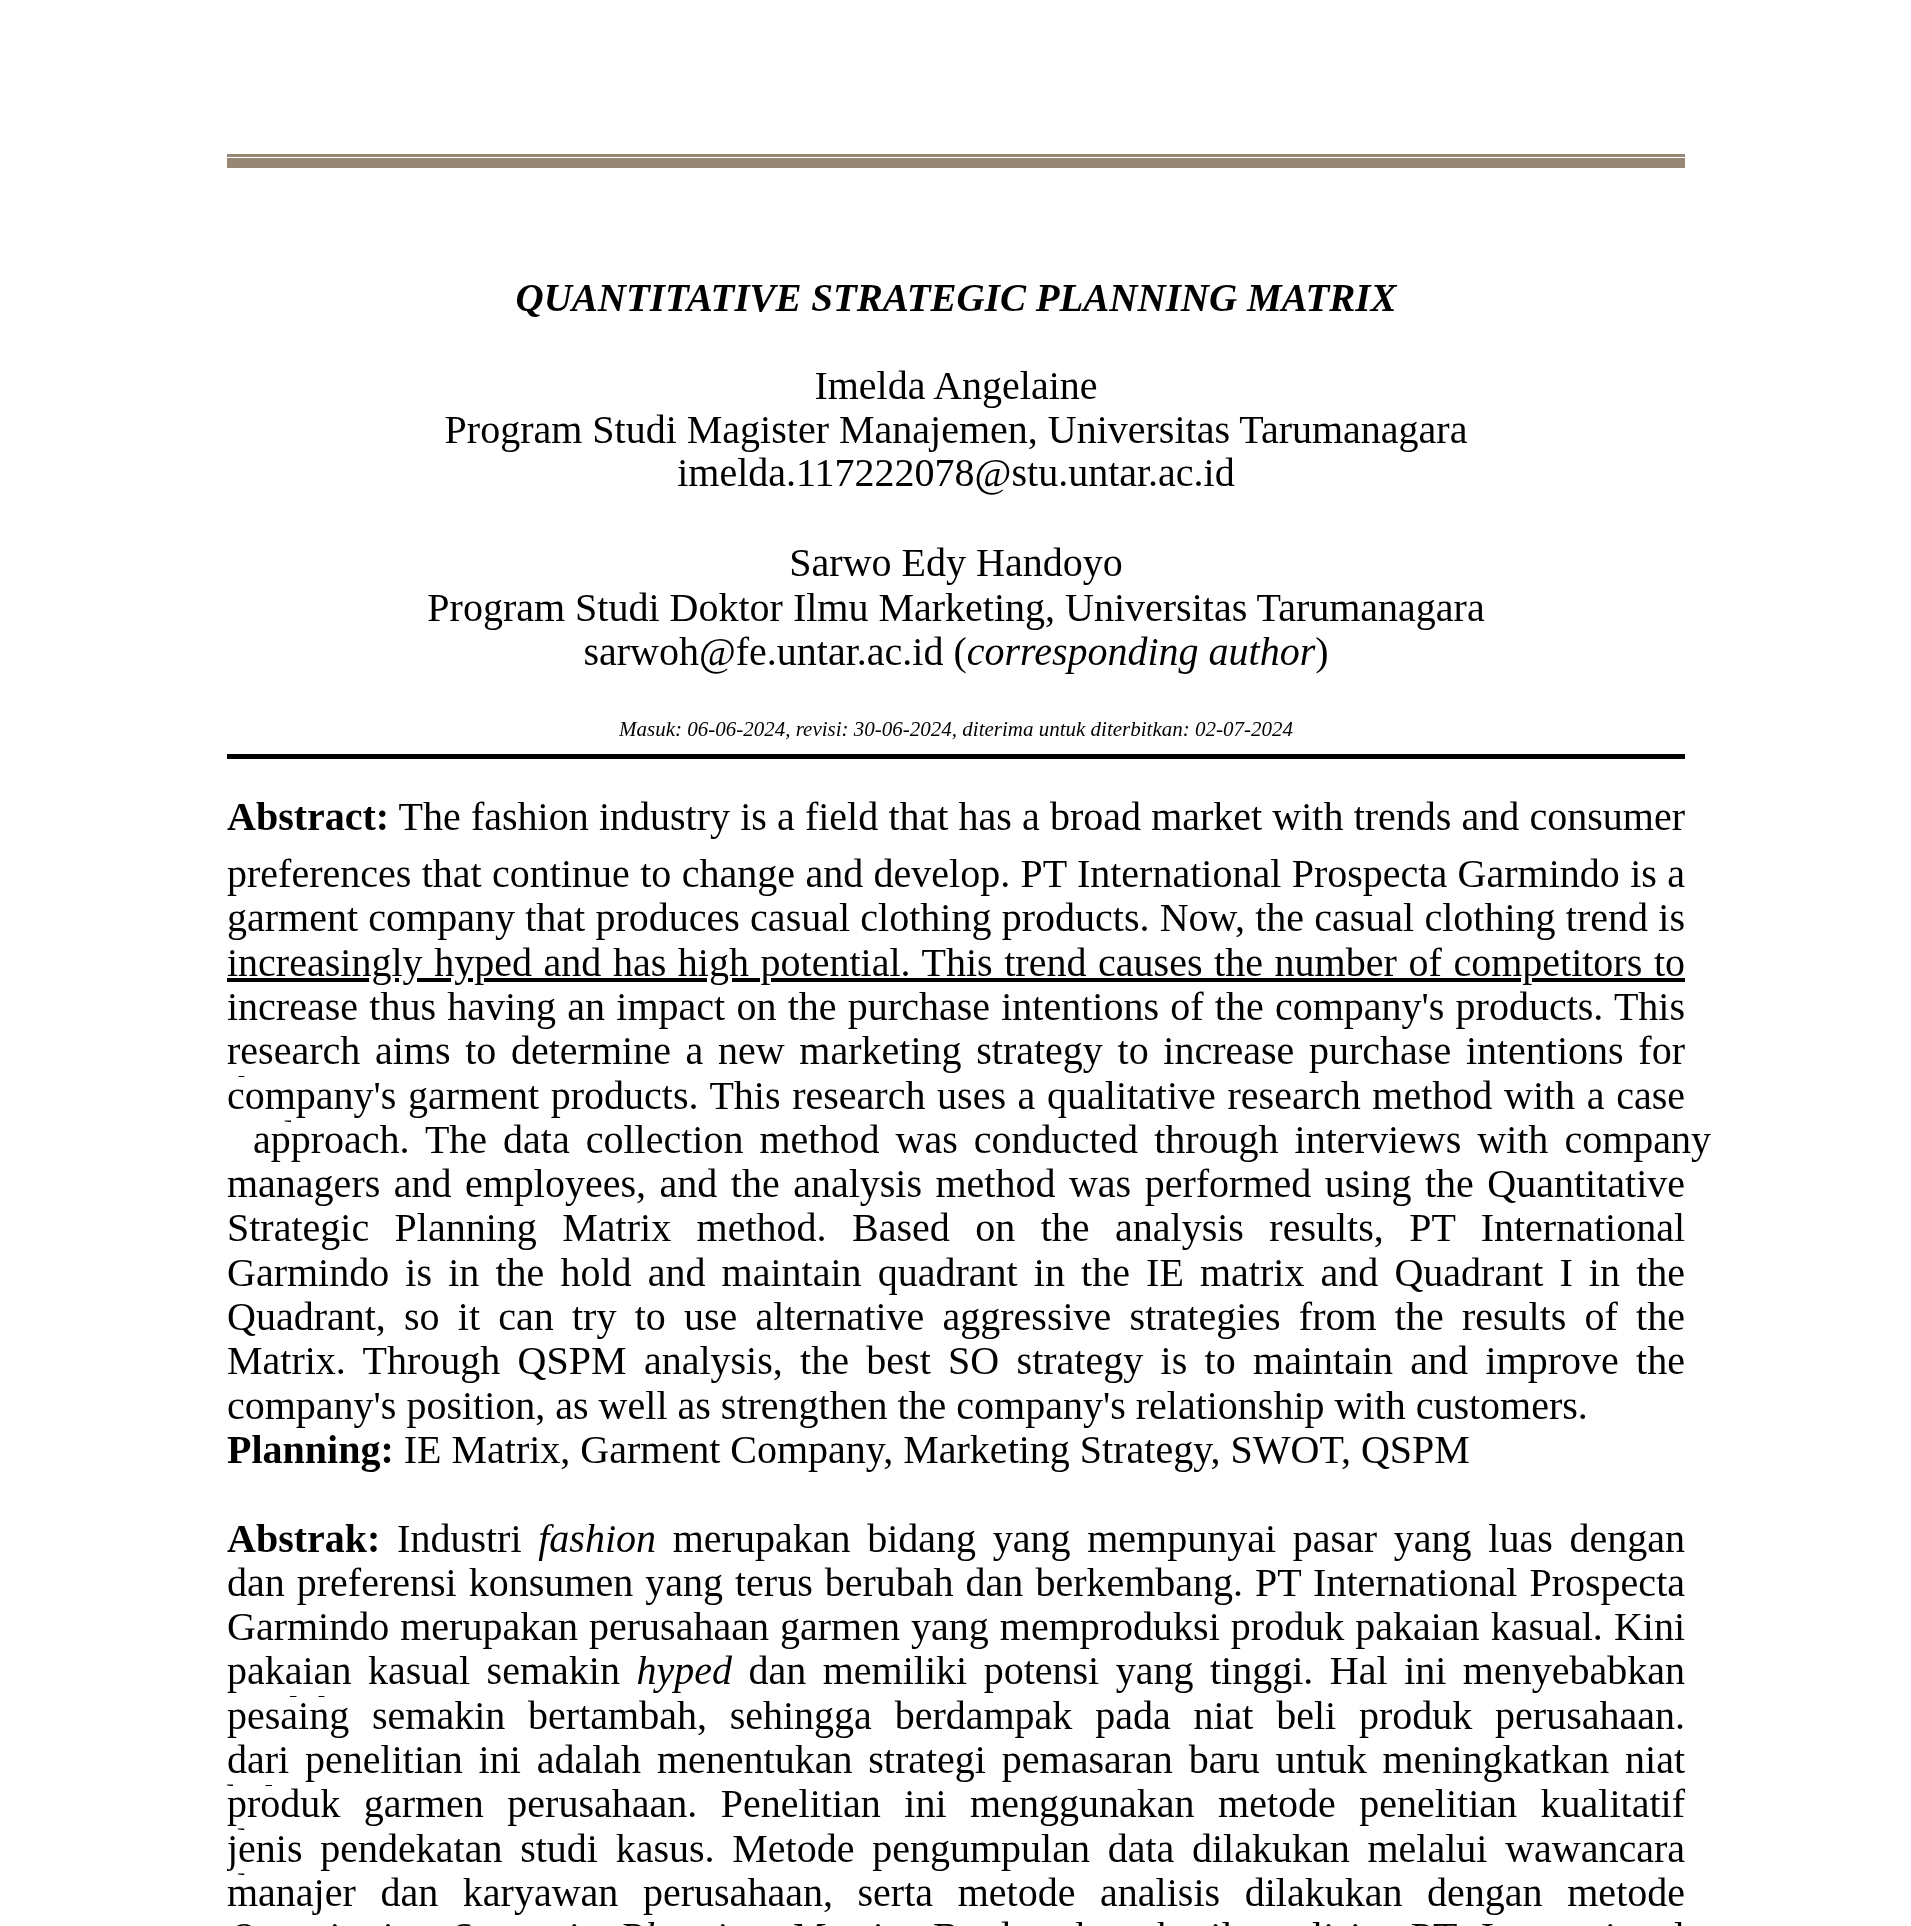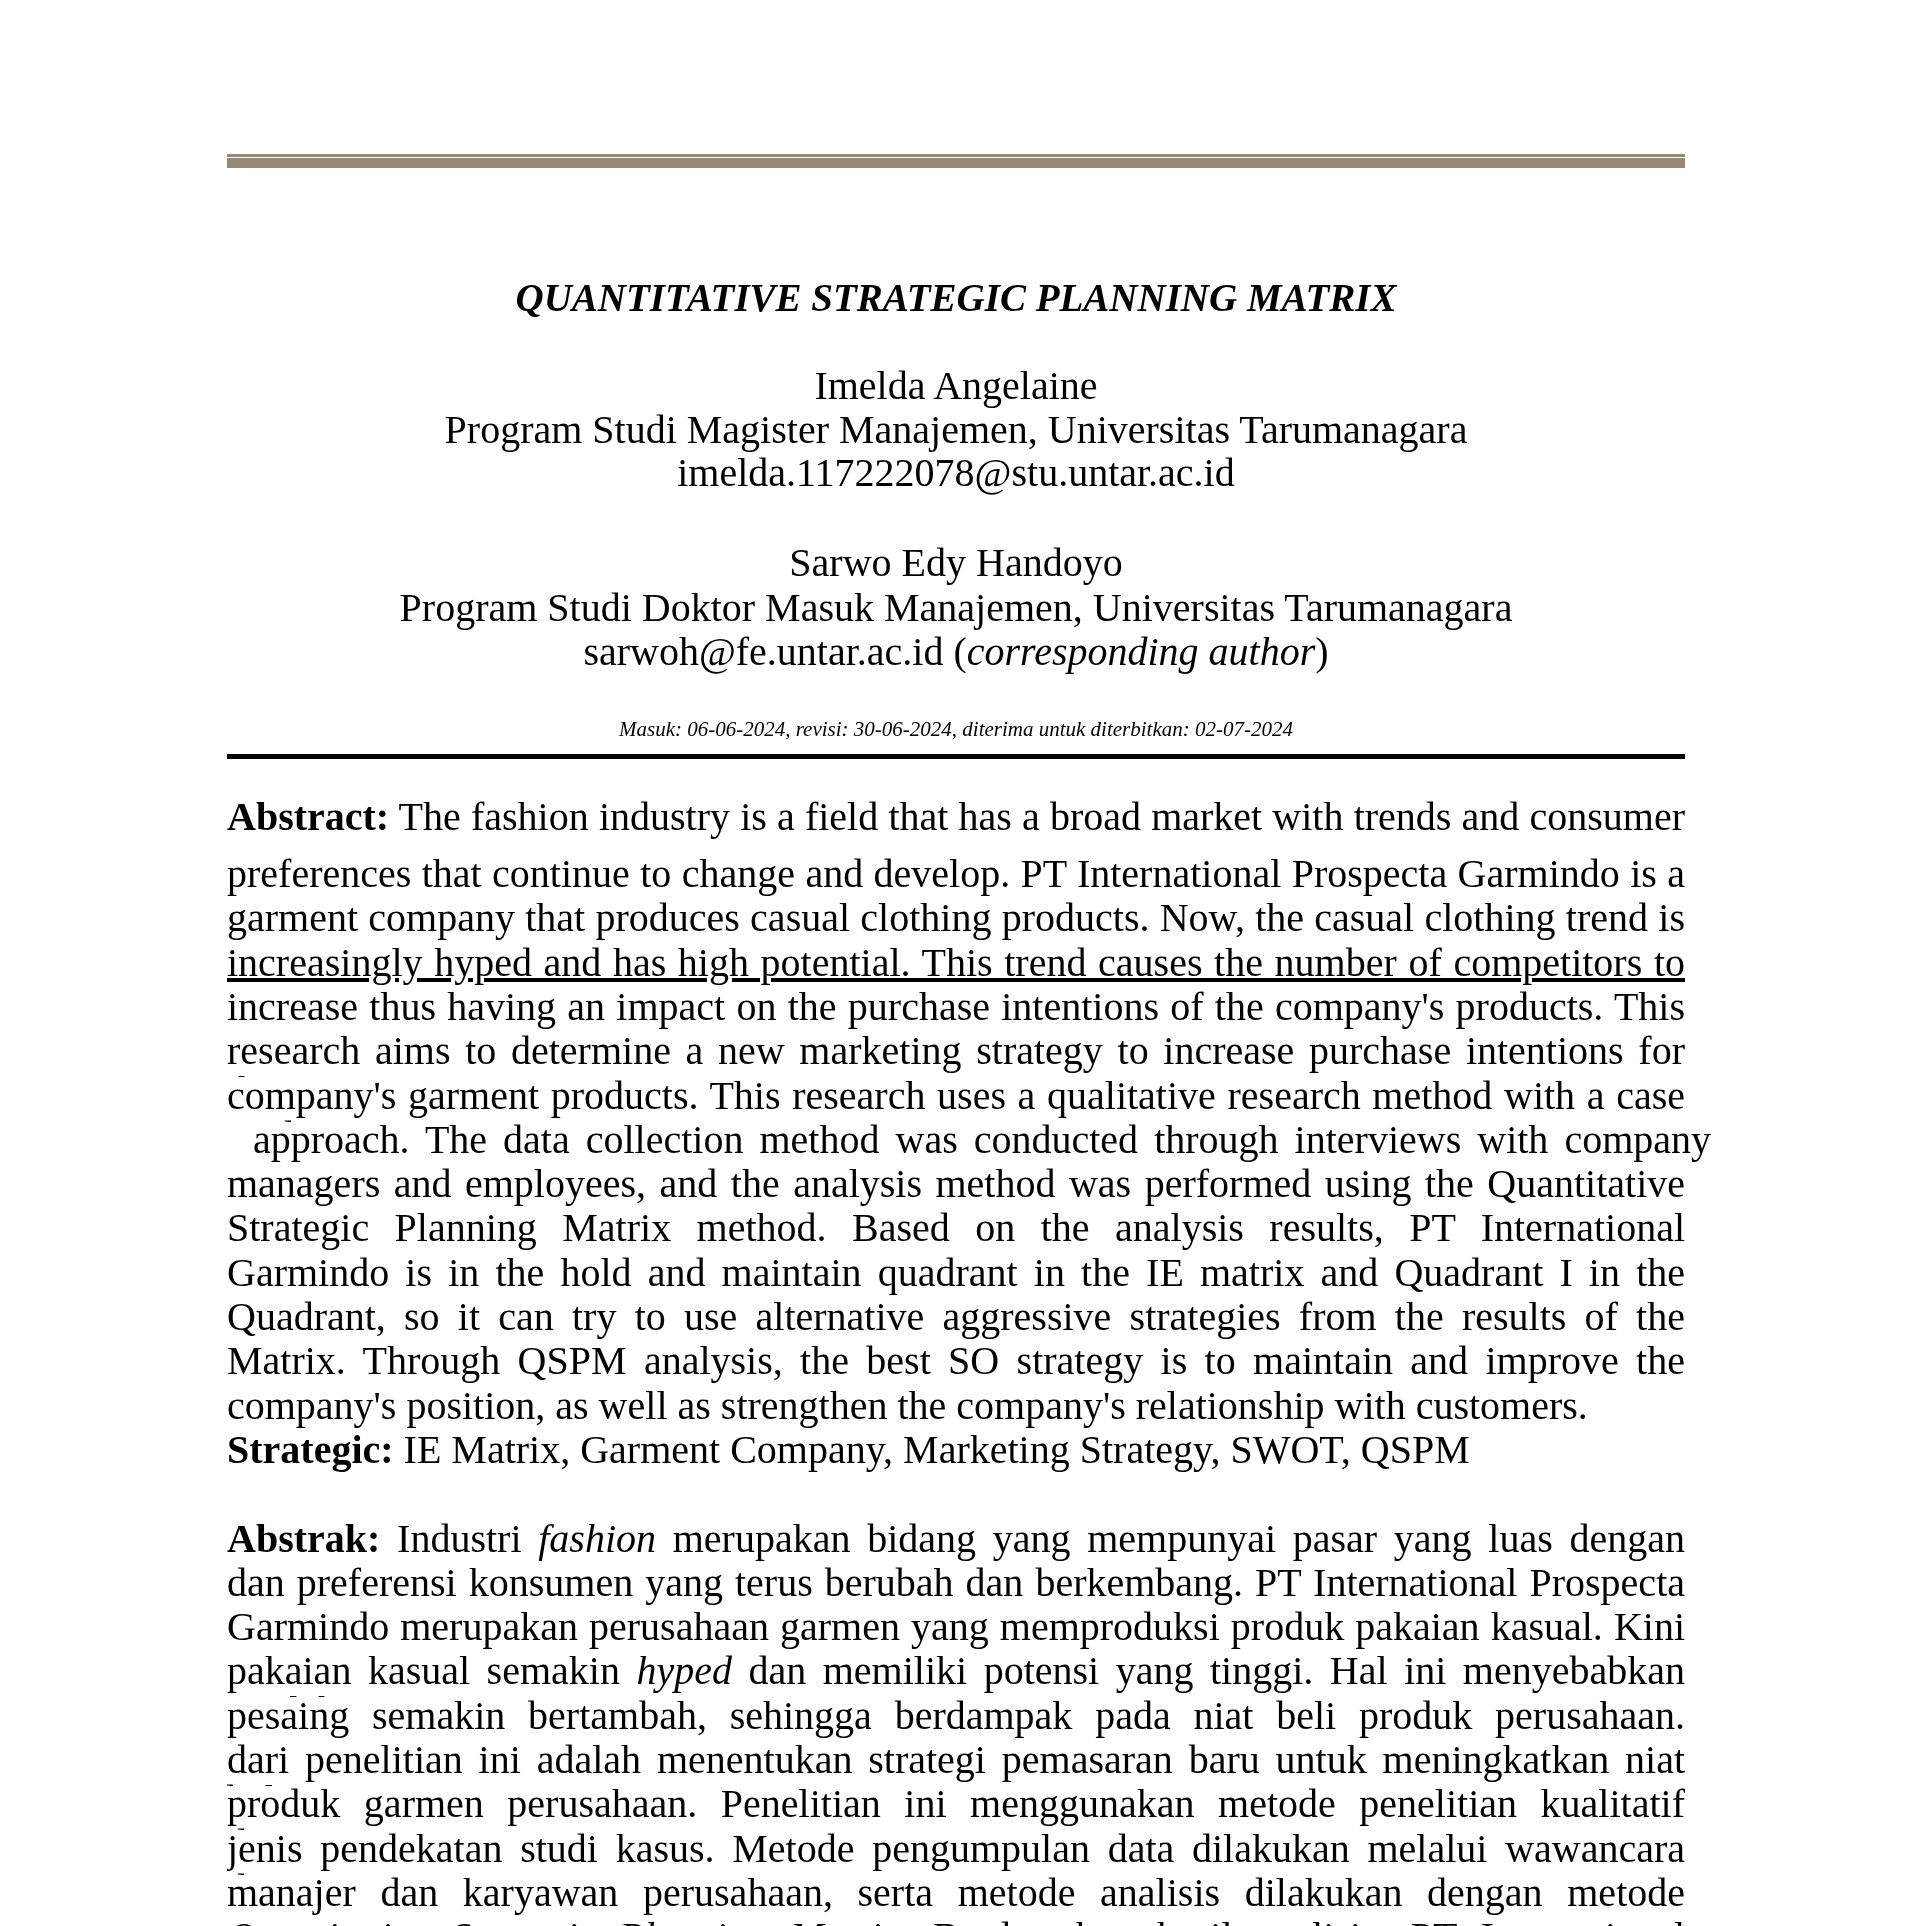--- a/index.html
+++ b/index.html
@@ -30,42 +30,42 @@
   <div class="bar-thin" style="background: rgb(151, 136, 118);"></div>
   <div class="bar-thick" style="background: rgb(151, 136, 118);"></div>
 
   <div class="line center title title-it" style="top:278px;">QUANTITATIVE STRATEGIC PLANNING MATRIX</div>
 
   <div class="line center author" style="top:366px;">Imelda Angelaine</div>
   <div class="line center author" style="top:410px;">Program Studi Magister Manajemen, Universitas Tarumanagara</div>
   <div class="line center author" style="top:453px;">imelda.117222078@stu.untar.ac.id</div>
 
   <div class="line center author" style="top:543px;">Sarwo Edy Handoyo</div>
-  <div class="line center author" style="top:588px;">Program Studi Doktor Masuk Manajemen, Universitas Tarumanagara</div>
+  <div class="line center author" style="top:588px;">Program Studi Doktor Ilmu Marketing, Universitas Tarumanagara</div>
   <div class="line center author" style="top:632px;"><span>sarwoh@fe.untar.ac.id</span><span> (</span><i>corresponding author</i><span>)</span></div>
 
   <div class="line center dates" style="top:719px;">Masuk: 06-06-2024, revisi: 30-06-2024, diterima untuk diterbitkan: 02-07-2024</div>
   <div class="rule-dates"></div>
 
   <div>
     <div class="line body just" style="top:797px;"><b>Abstract:</b><span> The fashion industry is a field that has a broad market with trends and consumer</span><span style="display: inline-block; width: 100%; height: 0px;"></span></div>
     <div class="line body just" style="top:854px;">preferences that continue to change and develop. PT International Prospecta Garmindo is a<span style="display: inline-block; width: 100%; height: 0px;"></span></div>
     <div class="line body just" style="top:898px;">garment company that produces casual clothing products. Now, the casual clothing trend is<span style="display: inline-block; width: 100%; height: 0px;"></span></div>
     <div class="line body just" style="top:943px;text-decoration:underline;">increasingly hyped and has high potential. This trend causes the number of competitors to<span style="display: inline-block; width: 100%; height: 0px;"></span></div>
     <div class="line body just" style="top:987px;">increase thus having an impact on the purchase intentions of the company's products. This<span style="display: inline-block; width: 100%; height: 0px;"></span></div>
     <div class="line body just" style="top:1031px;">research aims to determine a new marketing strategy to increase purchase intentions for the<span style="display: inline-block; width: 100%; height: 0px;"></span></div>
     <div class="line body just" style="top:1076px;">company's garment products. This research uses a qualitative research method with a case study<span style="display: inline-block; width: 100%; height: 0px;"></span></div>
     <div class="line body just" style="top:1120px;margin-left:26px;">approach. The data collection method was conducted through interviews with company<span style="display: inline-block; width: 100%; height: 0px;"></span></div>
     <div class="line body just" style="top:1164px;">managers and employees, and the analysis method was performed using the Quantitative<span style="display: inline-block; width: 100%; height: 0px;"></span></div>
     <div class="line body just" style="top:1208px;">Strategic Planning Matrix method. Based on the analysis results, PT International Prospecta<span style="display: inline-block; width: 100%; height: 0px;"></span></div>
     <div class="line body just" style="top:1253px;">Garmindo is in the hold and maintain quadrant in the IE matrix and Quadrant I in the SWOT<span style="display: inline-block; width: 100%; height: 0px;"></span></div>
     <div class="line body just" style="top:1297px;">Quadrant, so it can try to use alternative aggressive strategies from the results of the SWOT<span style="display: inline-block; width: 100%; height: 0px;"></span></div>
     <div class="line body just" style="top:1341px;">Matrix. Through QSPM analysis, the best SO strategy is to maintain and improve the<span style="display: inline-block; width: 100%; height: 0px;"></span></div>
     <div class="line body left" style="top:1386px;">company's position, as well as strengthen the company's relationship with customers.</div>
-    <div class="line body left" style="top:1430px;"><b>Strategic:</b><span> IE Matrix, Garment Company, Marketing Strategy, SWOT, QSPM</span></div>
+    <div class="line body left" style="top:1430px;"><b>Planning:</b><span> IE Matrix, Garment Company, Marketing Strategy, SWOT, QSPM</span></div>
   </div>
 
   <div>
     <div class="line body just" style="top:1519px;"><b>Abstrak:</b><span> Industri </span><i>fashion</i><span> merupakan bidang yang mempunyai pasar yang luas dengan tren</span><span style="display: inline-block; width: 100%; height: 0px;"></span></div>
     <div class="line body just" style="top:1563px;">dan preferensi konsumen yang terus berubah dan berkembang. PT International Prospecta<span style="display: inline-block; width: 100%; height: 0px;"></span></div>
     <div class="line body just" style="top:1607px;">Garmindo merupakan perusahaan garmen yang memproduksi produk pakaian kasual. Kini tren<span style="display: inline-block; width: 100%; height: 0px;"></span></div>
     <div class="line body just" style="top:1651px;"><span>pakaian kasual semakin </span><i>hyped</i><span> dan memiliki potensi yang tinggi. Hal ini menyebabkan jumlah</span><span style="display: inline-block; width: 100%; height: 0px;"></span></div>
     <div class="line body just" style="top:1696px;">pesaing semakin bertambah, sehingga berdampak pada niat beli produk perusahaan. Tujuan<span style="display: inline-block; width: 100%; height: 0px;"></span></div>
     <div class="line body just" style="top:1740px;">dari penelitian ini adalah menentukan strategi pemasaran baru untuk meningkatkan niat beli<span style="display: inline-block; width: 100%; height: 0px;"></span></div>
     <div class="line body just" style="top:1784px;">produk garmen perusahaan. Penelitian ini menggunakan metode penelitian kualitatif dengan<span style="display: inline-block; width: 100%; height: 0px;"></span></div>

